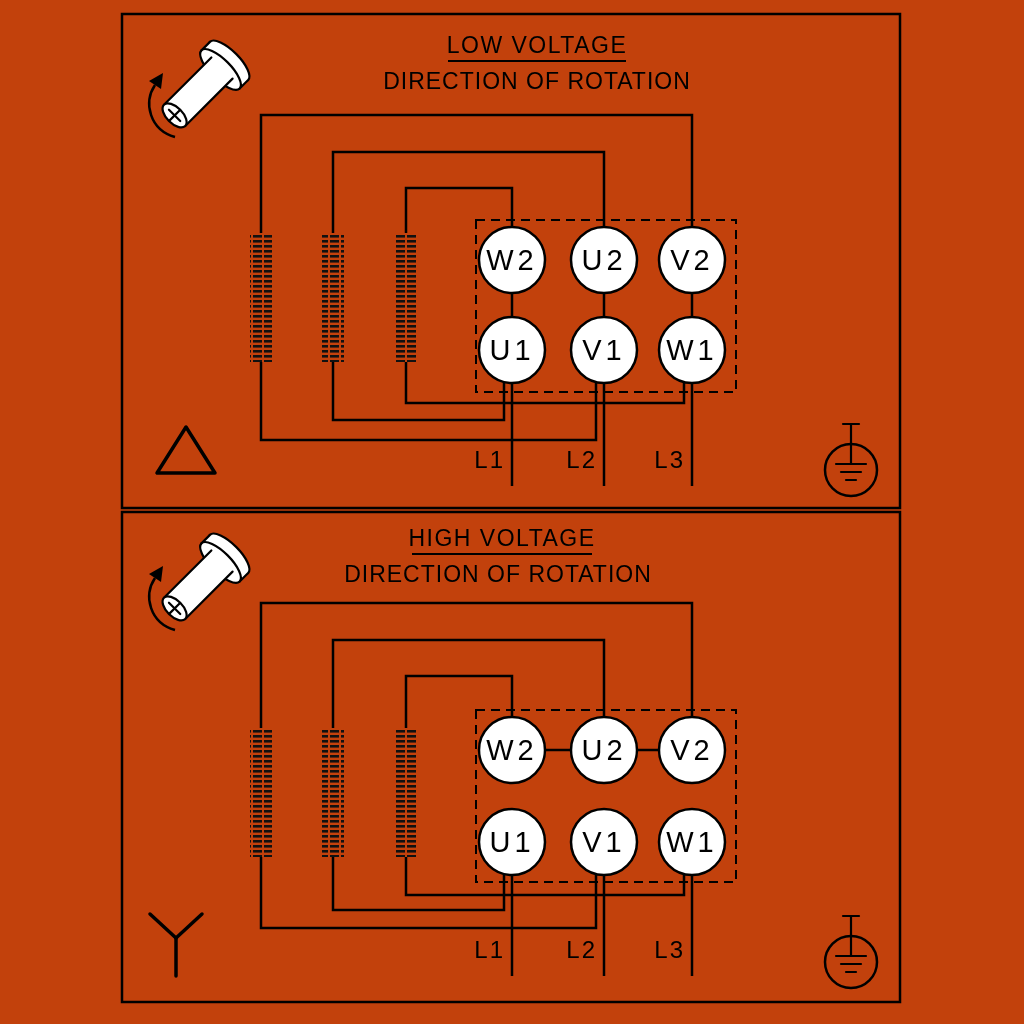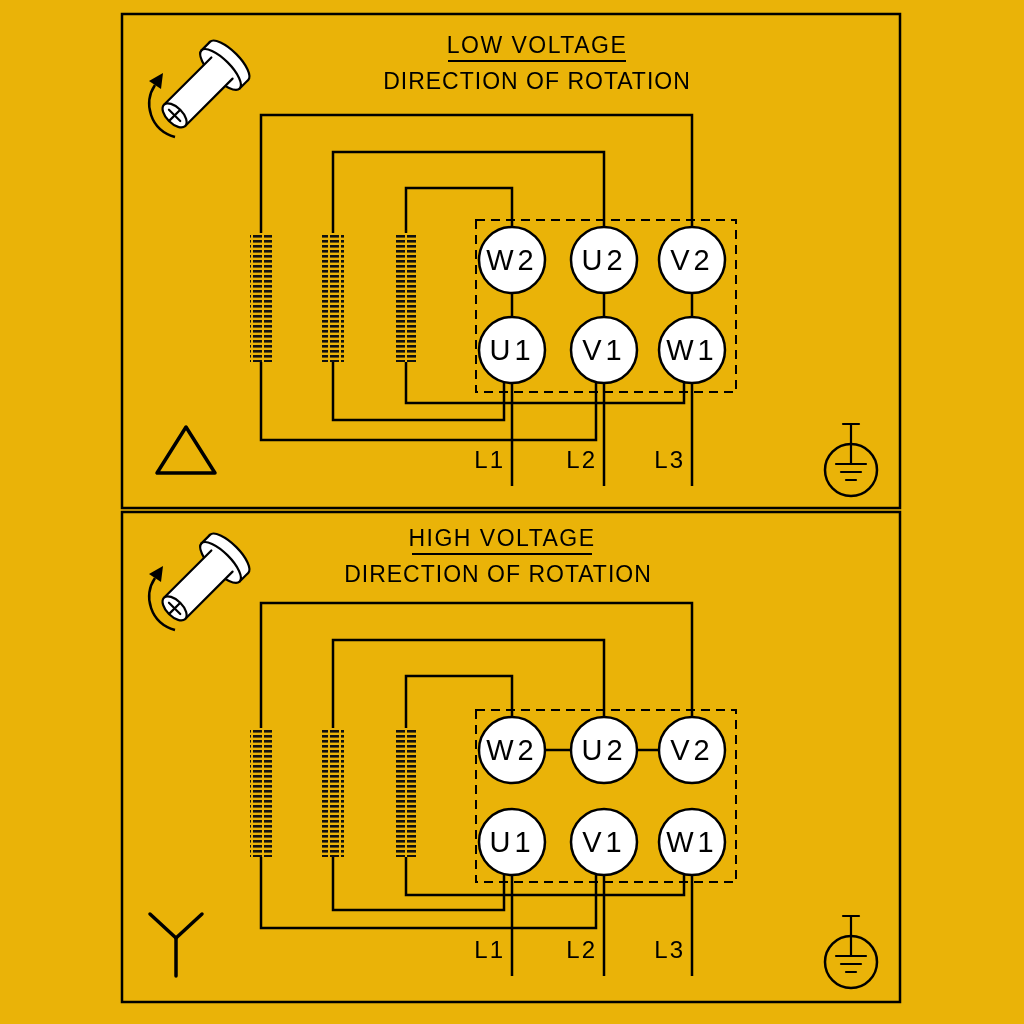--- a/index.html
+++ b/index.html
@@ -1,16 +1,16 @@
 <!DOCTYPE html>
 <html><head>
 <meta charset="utf-8">
 <style>
   html,body{margin:0;padding:0;background:#ffffff;}
-  .page{width:1024px;height:1024px;position:relative;background:#eab308;
+  .page{width:1024px;height:1024px;position:relative;background:#c2410c;
         font-family:"Liberation Sans","DejaVu Sans",sans-serif;}
   svg{display:block;}
   .panel-border{fill:none;stroke:#000;stroke-width:2.5px;}
   .wire{fill:none;stroke:#000;stroke-width:2.5px;}
   .dashed-box{fill:none;stroke:#000;stroke-width:2px;stroke-dasharray:9 6;}
   .terminal-circle{fill:#fff;stroke:#000;stroke-width:2.5px;}
   .terminal-label{font-size:29px;letter-spacing:4px;text-anchor:middle;fill:#000;}
   .line-label{font-size:24px;letter-spacing:2px;text-anchor:end;fill:#000;}
   .title{font-size:23px;letter-spacing:1.5px;text-anchor:middle;fill:#000;}
   .subtitle{font-size:23px;letter-spacing:1px;text-anchor:middle;fill:#000;}

